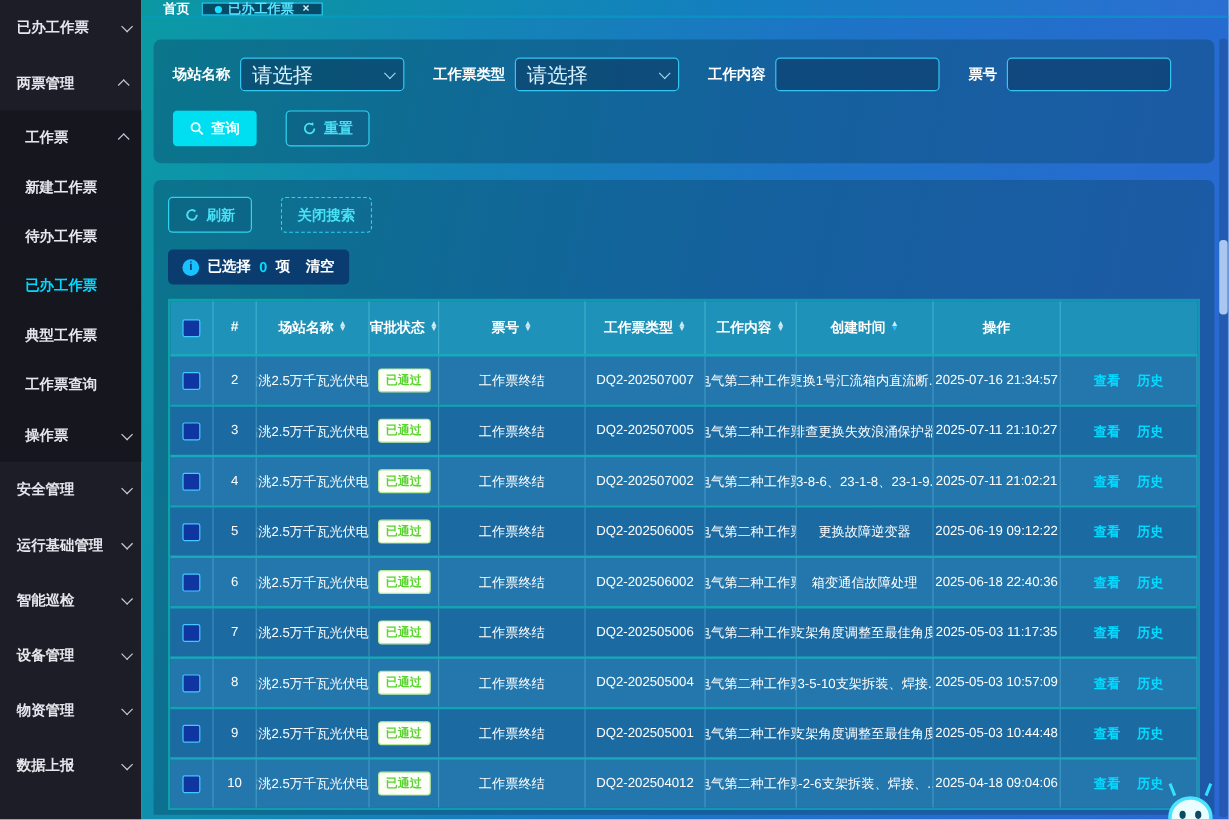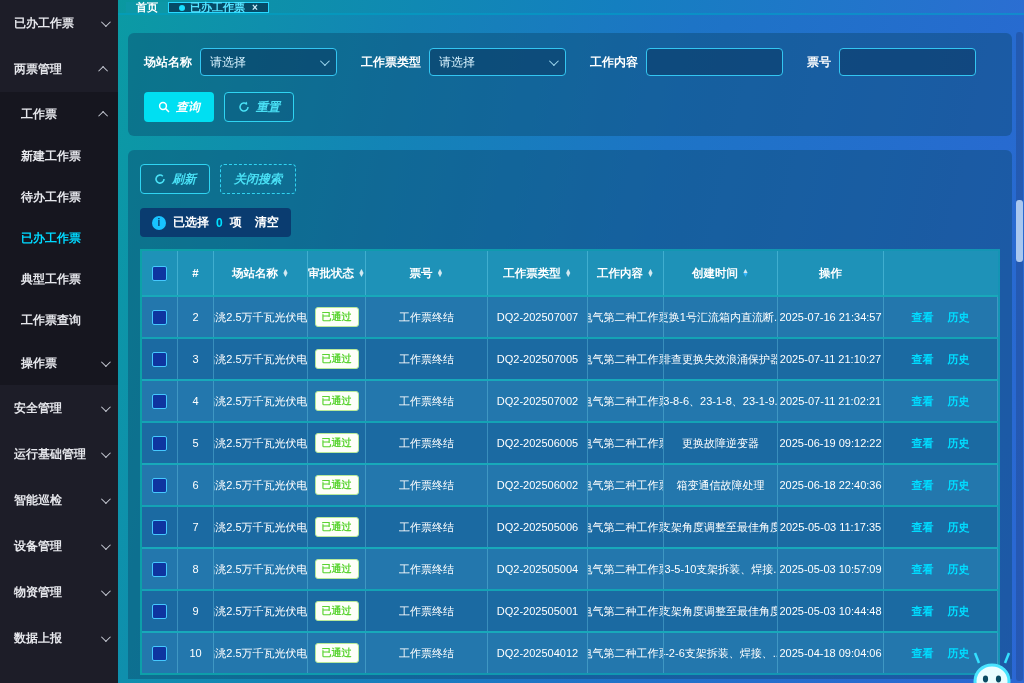--- a/index.html
+++ b/index.html
@@ -28,25 +28,25 @@
   .tab-x{font-size:10px;color:#cfeffb;margin-left:2px;}
 
   .main{position:relative;flex:1;box-sizing:border-box;padding:18px 12px 0 10px;overflow:hidden;
         background:linear-gradient(102deg,#0b9aa4 0%,#1384b6 28%,#1d74c6 55%,#2b67d4 100%);}
 
   
   .search-panel{background:rgba(12,70,105,.42);border-radius:6px;padding:15px 16px 14px;}
   .form-row{display:flex;align-items:center;gap:24px;flex-wrap:nowrap;}
   .field{display:flex;align-items:center;gap:8px;}
   .field .flabel{font-size:12px;color:#fff;font-weight:bold;white-space:nowrap;}
-  .select,.tinput{height:28px;border:1px solid #33c6f2;border-radius:4px;background:rgba(7,52,92,.5);color:#d8f3ff;font-size:12px;box-sizing:border-box;font-family:Liberation Mono, monospace;}
+  .select,.tinput{height:28px;border:1px solid #33c6f2;border-radius:4px;background:rgba(7,52,92,.5);color:#d8f3ff;font-size:17px;box-sizing:border-box;font-family:Liberation Mono, monospace;}
   .select{width:137px;display:flex;align-items:center;justify-content:space-between;padding:0 9px;cursor:pointer;}
   .select .chev{border-color:#9fd8ef;}
   .tinput{width:137px;padding:0 8px;outline:none;}
-  .btn-row{margin-top:16px;display:flex;gap:10px;font-style:italic;}
+  .btn-row{margin-top:16px;display:flex;gap:24px;}
   .btn{display:inline-flex;align-items:center;gap:6px;height:30px;padding:0 13px;border-radius:4px;font-size:12px;font-weight:bold;cursor:pointer;border:1px solid transparent;box-sizing:border-box;}
   .btn svg{flex-shrink:0;}
   .btn-query{background:#00dff2;color:#fff;}
   .btn-reset,.btn-refresh{border:1px solid #2fd4f2;color:#49e0f5;background:rgba(10,70,110,.25);}
   .btn-closesearch{border:1px dashed #2fd4f2;color:#49e0f5;background:transparent;}
 
   
   .table-panel{margin-top:14px;background:rgba(12,70,105,.42);border-radius:6px 6px 0 0;padding:12px 12px 4px;box-sizing:border-box;flex:1;}
   .sel-pill{margin-top:14px;display:inline-flex;align-items:center;gap:7px;background:#0a3c70;border-radius:4px;padding:6px 12px;font-size:12px;color:#fff;font-weight:bold;}
   .info-i{width:14px;height:14px;border-radius:50%;background:#18c2ff;color:#0a3c70;font-size:10px;font-weight:bold;display:flex;align-items:center;justify-content:center;}

